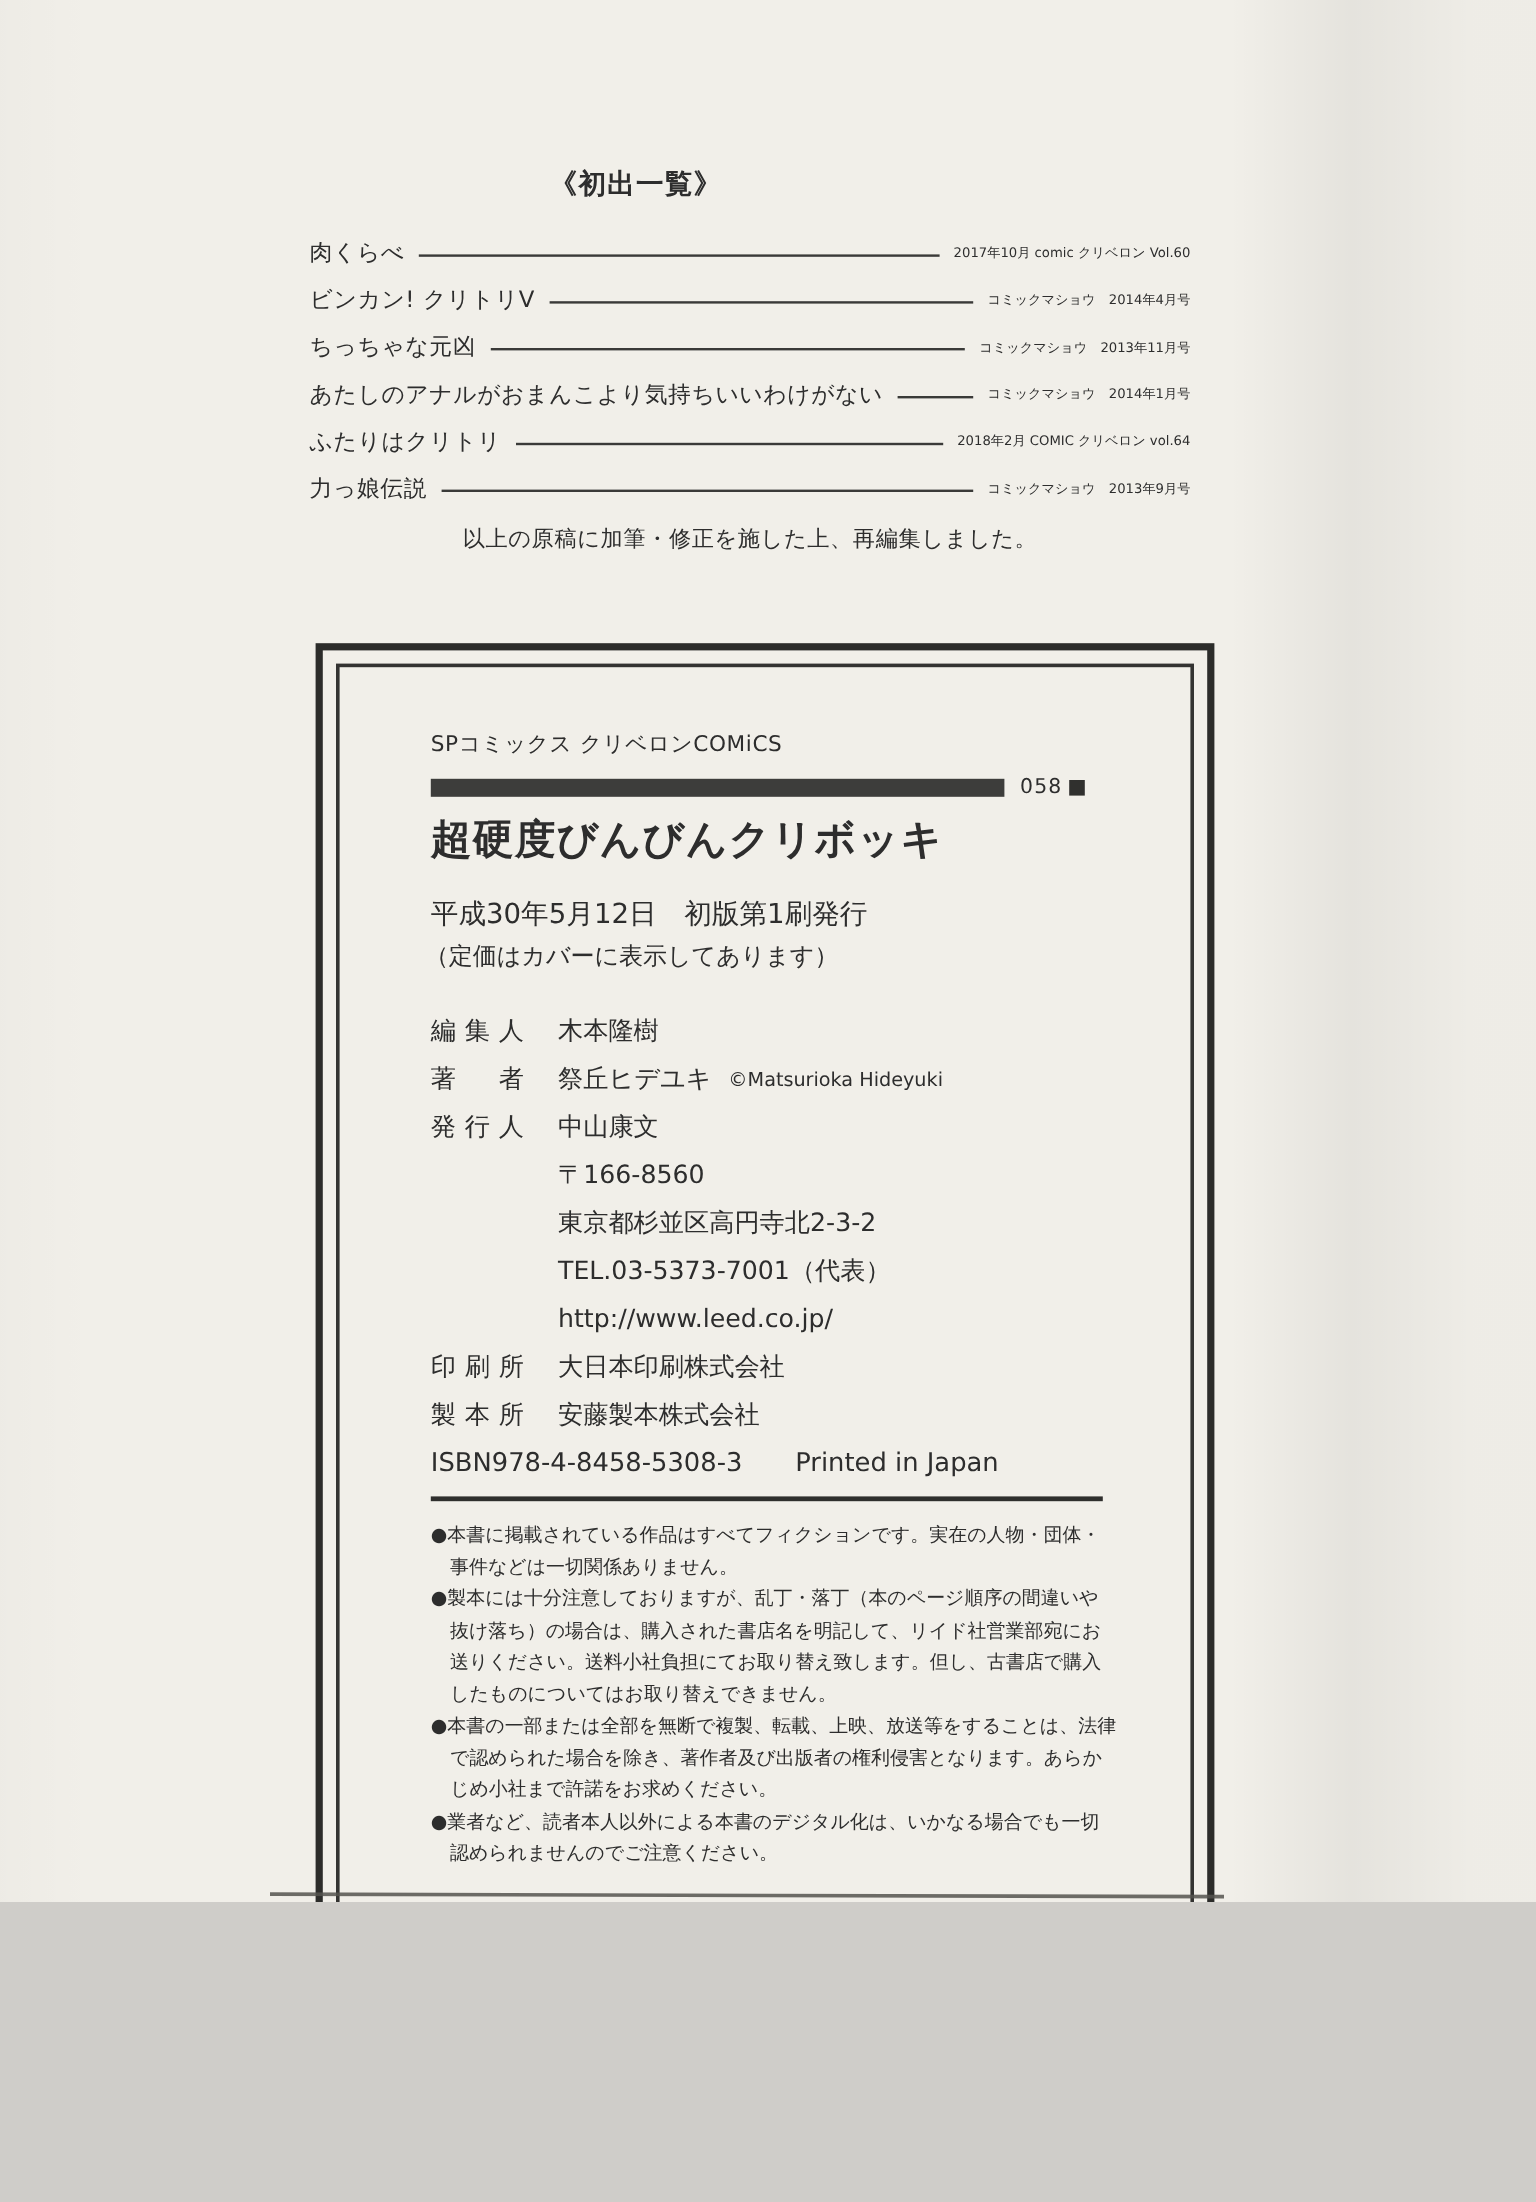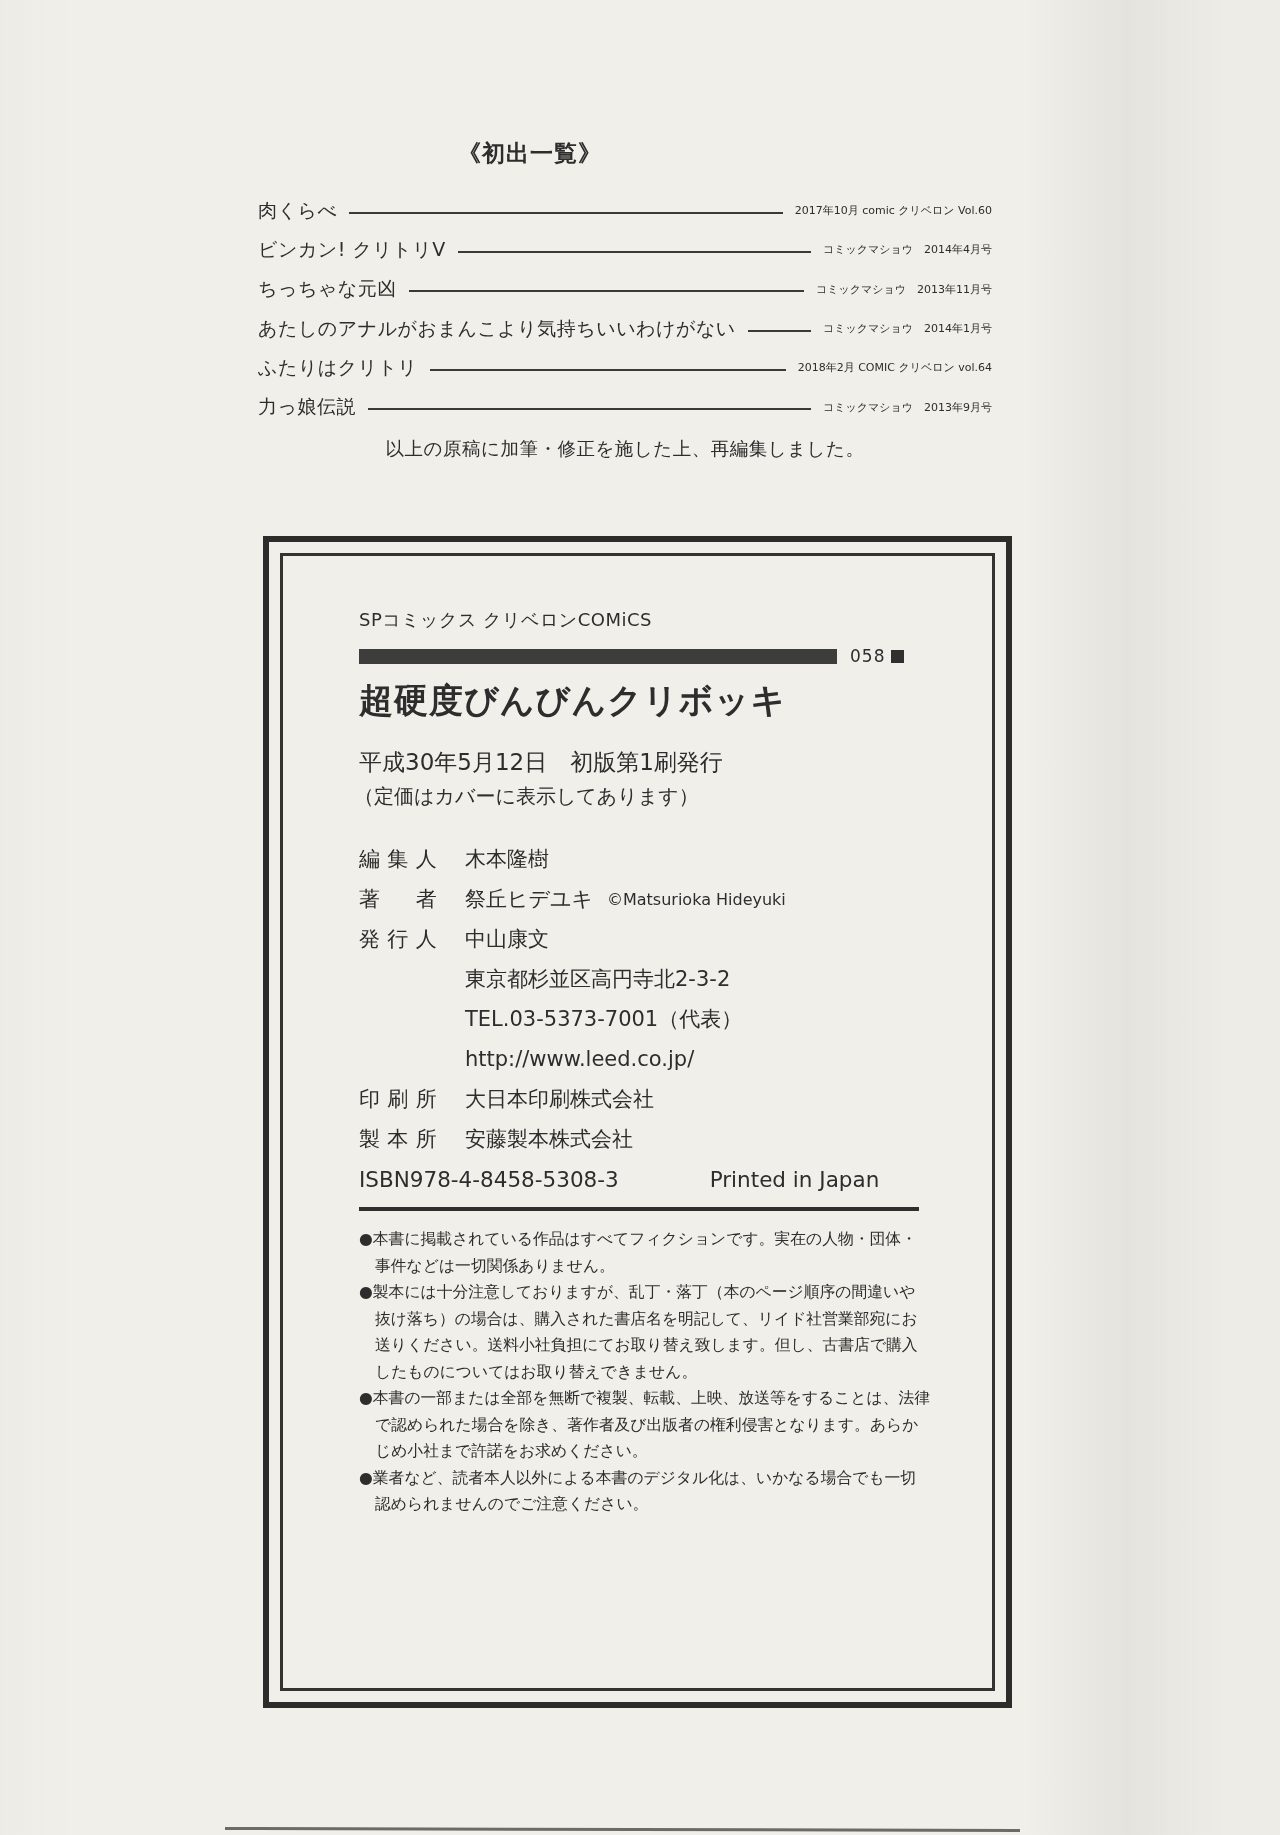--- a/index.html
+++ b/index.html
@@ -1,19 +1,19 @@
 <!DOCTYPE html>
 <html><head>
 <meta charset="utf-8">
 <style>
   html,body { margin:0; padding:0; }
   body { background:#cfcdc9; }
   .page {
     position:relative;
-    width:1280px; height:1835px;
+    width:1280px; height:1585px;
     margin:0 auto;
     background:
       linear-gradient(90deg, rgba(0,0,0,0.015) 0%, rgba(0,0,0,0) 6%, rgba(0,0,0,0) 80%, rgba(0,0,0,0.05) 88%, rgba(0,0,0,0.012) 96%),
       #f1efe9;
     overflow:hidden;
     font-family:"DejaVu Sans","Liberation Sans",sans-serif;
     color:#2d2d2d;
   }
 
   
@@ -47,21 +47,21 @@
   .price-note { font-size:20px; margin-top:7px; margin-left:-5px; }
 
   .credits { margin-top:36px; }
   .credit-row { display:flex; font-size:21px; line-height:27px; margin-bottom:13px; }
   .credit-label { width:106px; letter-spacing:0.35em; flex-shrink:0; white-space:nowrap; }
   .credit-value { white-space:nowrap; }
   .credit-extra { font-size:16px; margin-left:14px; align-self:center; white-space:nowrap; }
   .credit-sub { margin-left:106px; font-size:21px; line-height:27px; margin-bottom:13px; }
 
   .isbn-row { display:flex; font-size:21.5px; line-height:27px; margin-top:12px; }
-  .printed-in { margin-left:91px; }
+  .printed-in { margin-left:44px; }
   .rule { width:560px; height:4px; background:#2f2f2d; margin-top:14px; }
 
   .notices { margin-top:15px; width:572px; }
   .notice { font-size:15.8px; line-height:26.5px; text-indent:-16px; padding-left:16px; letter-spacing:0; }
 
   
   .scan-edge {
     position:absolute; bottom:5px; left:225px; width:795px; height:2.5px;
     background:#55534f; transform:rotate(0.15deg); opacity:0.85;
   }
@@ -131,20 +131,21 @@
         <div class="credit-row">
           <span class="credit-label">著　者</span>
           <span class="credit-value">祭丘ヒデユキ</span>
           <span class="credit-extra">©Matsurioka Hideyuki</span>
         </div>
         <div class="credit-row">
           <span class="credit-label">発行人</span>
           <span class="credit-value">中山康文</span>
         </div>
 
+        <div class="credit-sub">〒166-8560</div>
         <div class="credit-sub">東京都杉並区高円寺北2-3-2</div>
         <div class="credit-sub">TEL.03-5373-7001（代表）</div>
         <div class="credit-sub">http://www.leed.co.jp/</div>
 
         <div class="credit-row">
           <span class="credit-label">印刷所</span>
           <span class="credit-value">大日本印刷株式会社</span>
         </div>
         <div class="credit-row">
           <span class="credit-label">製本所</span>

